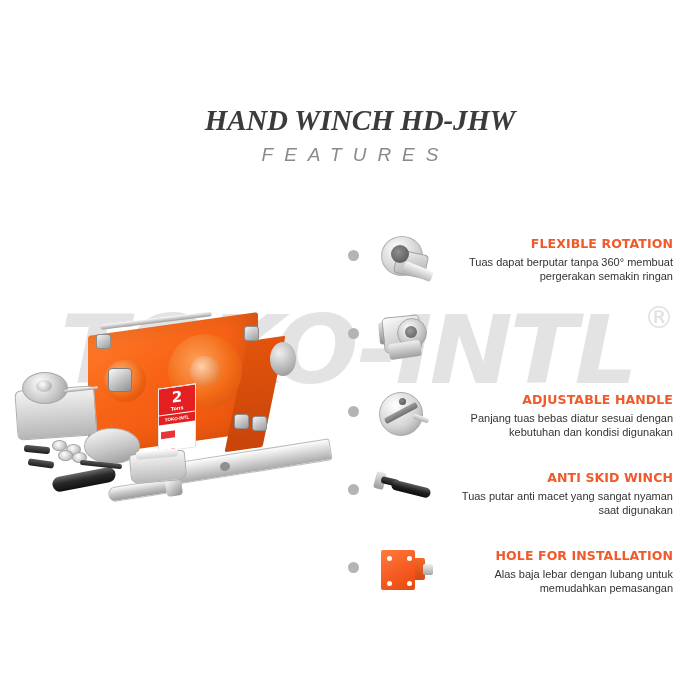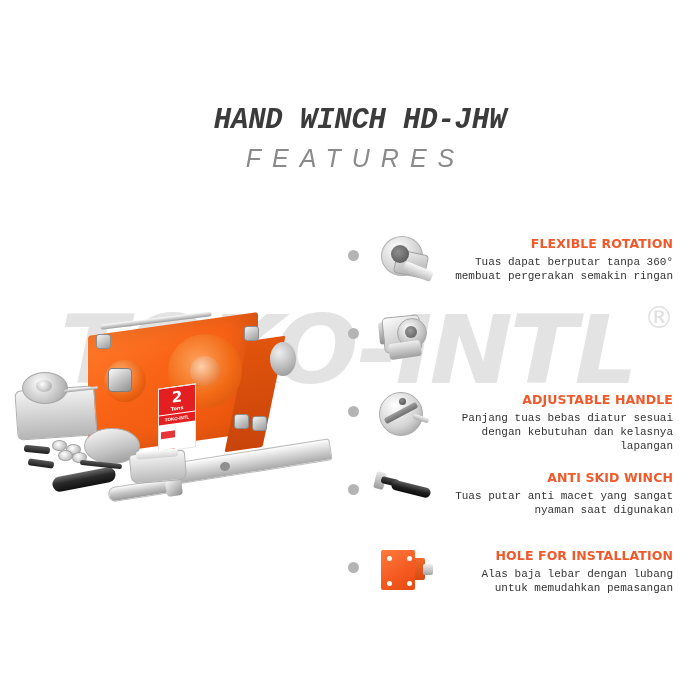--- a/index.html
+++ b/index.html
@@ -51,33 +51,33 @@
   
   .title-block {
     position: absolute;
     left: 0;
     top: 104px;
     width: 700px;
     text-align: center;
     z-index: 20;
   }
   .main-title {
-    font-family: Liberation Mono, monospace;
+    font-family: Liberation Serif, serif;
     font-size: 29px;
     font-weight: bold;
     font-style: italic;
     letter-spacing: -0.2px;
     color: #3b3b3b;
     margin: 0;
     white-space: nowrap;
     padding-left: 20px;
   }
   .sub-title {
     font-family: "Liberation Sans", sans-serif;
-    font-size: 25px;
+    font-size: 19px;
     font-style: italic;
     font-weight: 300;
     letter-spacing: 11px;
     color: #8a8a8a;
     margin: 7px 0 0 0;
     padding-left: 11px;
     white-space: nowrap;
   }
 
   
@@ -347,21 +347,21 @@
   .f-title {
     font-family: "DejaVu Sans", sans-serif;
     font-size: 12.5px;
     font-weight: bold;
     color: #f1592a;
     letter-spacing: 0.1px;
     margin: 0 0 4px 0;
     white-space: nowrap;
   }
   .f-desc {
-    font-family: Liberation Mono, monospace;
+    font-family: Liberation Sans, sans-serif;
     font-size: 11px;
     line-height: 14px;
     color: #333333;
     margin: 0;
     max-width: 228px;
   }
 
   
   .t1-ring {
     left: 12px; top: 6px; width: 40px; height: 38px;
@@ -585,21 +585,21 @@
   <div class="feature">
     <i class="bullet"></i>
     <div class="thumb">
       <i class="t3-disc"></i>
       <i class="t3-slot"></i>
       <i class="t3-knob"></i>
       <i class="t3-pin"></i>
     </div>
     <div class="f-text">
       <p class="f-title">ADJUSTABLE HANDLE</p>
-      <p class="f-desc">Panjang tuas bebas diatur sesuai dengan kebutuhan dan kelasnya lapangan</p>
+      <p class="f-desc">Panjang tuas bebas diatur sesuai dengan kebutuhan dan kondisi digunakan</p>
     </div>
   </div>
 
   <div class="feature">
     <i class="bullet"></i>
     <div class="thumb">
       <i class="t4-head"></i>
       <i class="t4-shaft"></i>
       <i class="t4-grip"></i>
     </div>

